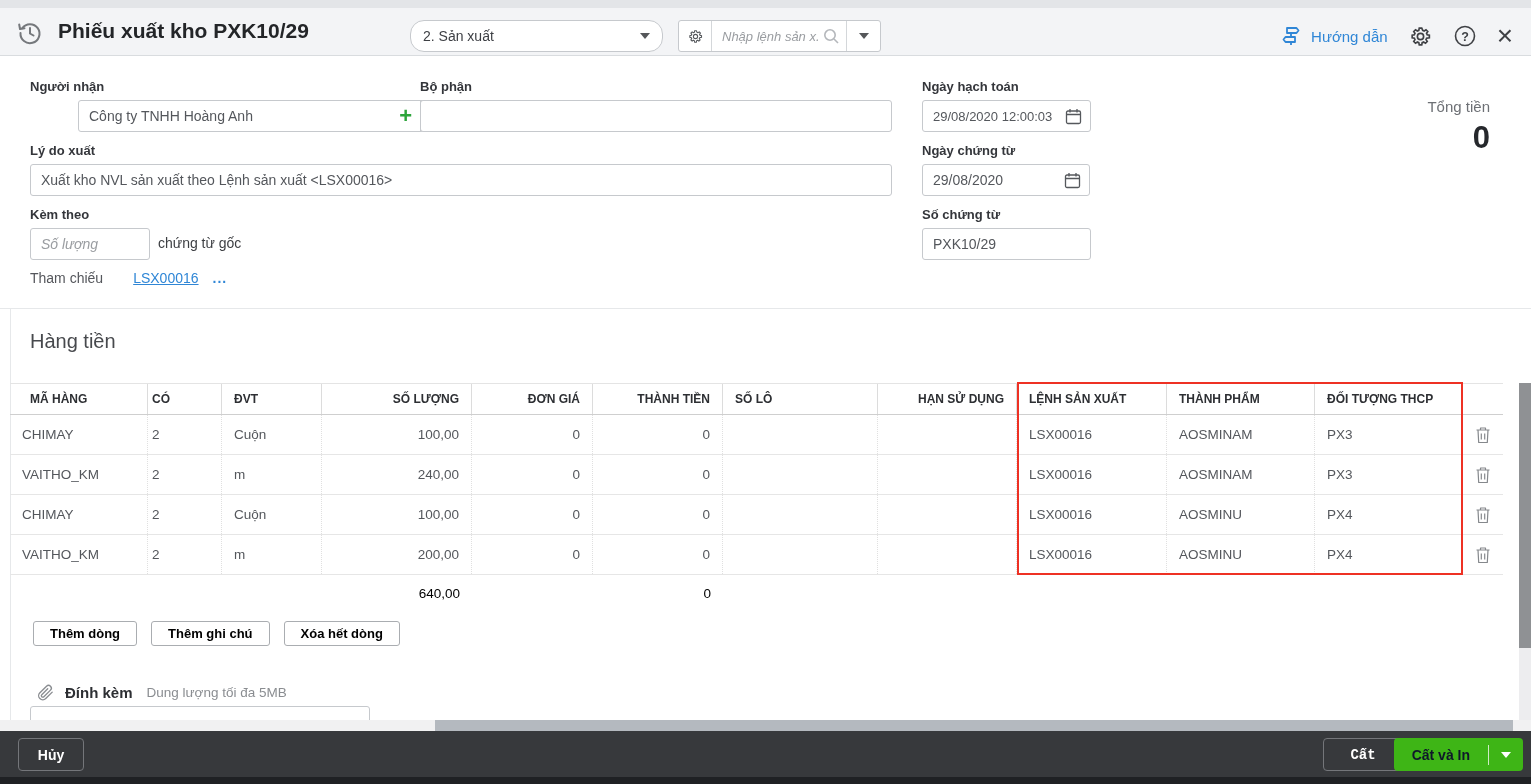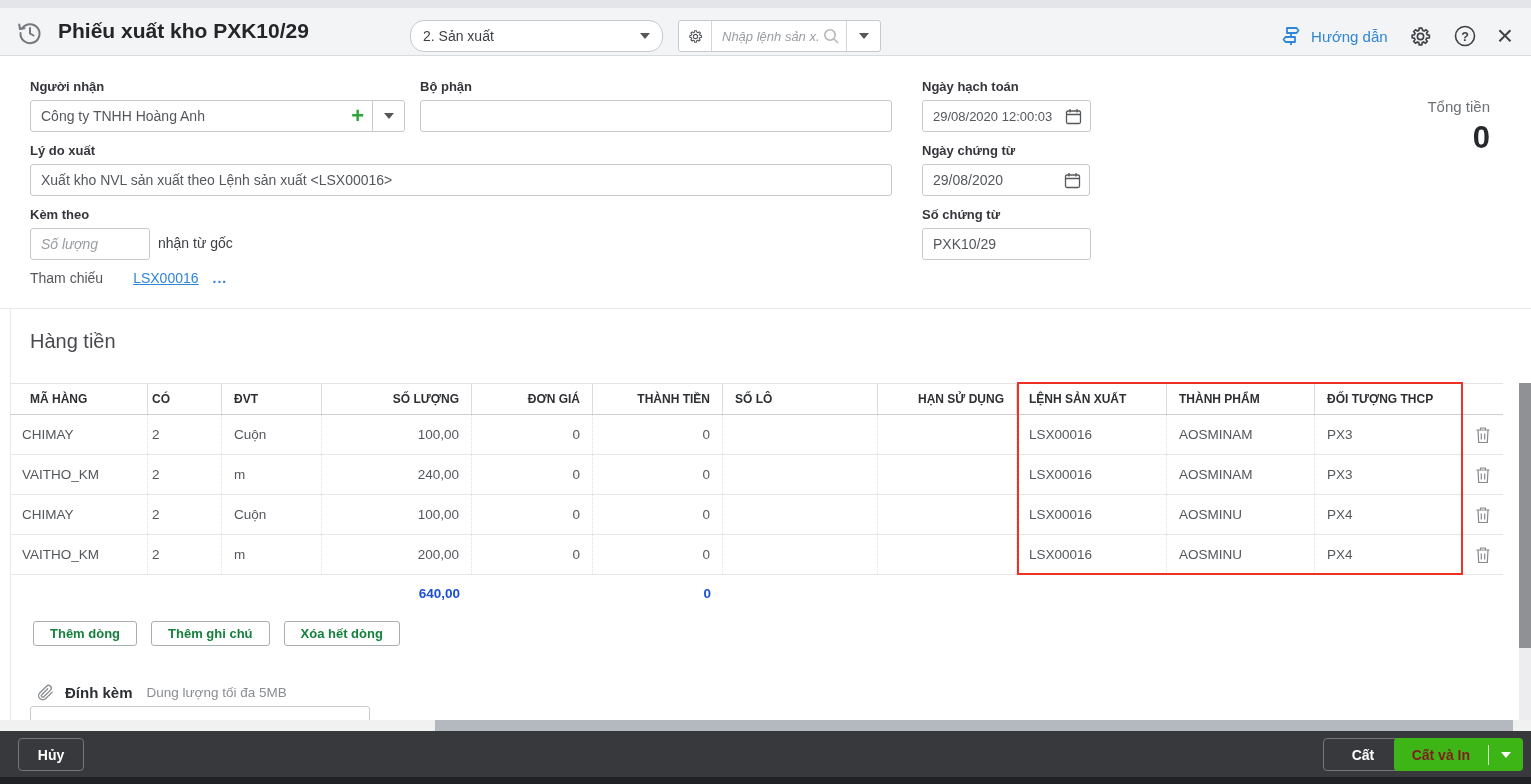--- a/index.html
+++ b/index.html
@@ -39,21 +39,21 @@
   .tb-icon { cursor:pointer; display:flex; align-items:center; justify-content:center; }
   .close-x { font-size:28px; color:#3f4145; line-height:26px; cursor:pointer; font-weight:400; }
 
   
   .flabel { position:absolute; font-size:13px; font-weight:bold; color:#34363b; }
   .finput { position:absolute; height:32px; border:1px solid #c6c9cd; border-radius:3px; background:#fff; }
   .finput input { width:100%; height:100%; border:0; outline:0; padding:0 10px; font-size:14px;
     color:#54575c; background:transparent; font-family:"Liberation Sans", sans-serif; }
   .finput input::placeholder { color:#9a9da1; font-style:italic; }
 
-  .combo { display:flex; }
+  .combo { display:flex;margin-left:48px; }
   .combo .main { position:relative; flex:1; }
   .combo .main input { padding-right:30px; }
   .plus { position:absolute; right:8px; top:4px; font-size:22px; color:#2da53b; font-weight:bold;
     cursor:pointer; line-height:22px; }
   .combo .dd { width:32px; border-left:1px solid #c6c9cd; display:flex; align-items:center;
     justify-content:center; cursor:pointer; }
 
   .datewrap input { padding-right:32px; }
   .cal-ic { position:absolute; right:8px; top:7px; pointer-events:none; }
 
@@ -83,28 +83,28 @@
   .trow { height:40px; border-bottom:1px solid #e6e6e6; }
   .td { display:flex; align-items:center; font-size:13.5px; color:#54575c; padding:0 12px;
     border-right:1px dotted #e0e0e0; white-space:nowrap; overflow:hidden; cursor:text; }
   .td:first-child { }
   .td:nth-child(2) { padding-left:4px; }
   .td.actions { border-right:0; justify-content:center; cursor:default; }
   .al-right { justify-content:flex-end; }
   .trash-btn { cursor:pointer; display:flex; }
 
   .totals-row { height:36px; border-bottom:0; }
-  .totals-row .td { border-right:0; font-weight:bold; color:#1d4ed8; }
+  .totals-row .td { border-right:0; font-weight:normal; color:#000000; }
 
   .red-box { position:absolute; left:1017px; top:382px; width:446px; height:193px;
     border:2px solid #ee3124; pointer-events:none; }
 
   .tbl-buttons { position:absolute; left:33px; top:621px; display:flex; gap:14px; }
   .tbl-buttons button { height:25px; padding:0 16px; background:#fff; border:1px solid #aaadb1;
-    border-radius:3px; font-size:13px; font-weight:bold; color:#15803d; cursor:pointer;
+    border-radius:3px; font-size:13px; font-weight:bold; color:#000000; cursor:pointer;
     font-family:"Liberation Sans", sans-serif; }
 
   .attach-row { position:absolute; left:36px; top:683px; display:flex; align-items:center; gap:10px; }
   .attach-row .attach-label { font-size:15px; font-weight:bold; color:#2d2f33; }
   .attach-row .attach-hint { font-size:13.5px; color:#8a8d91; margin-left:4px; }
   .attach-input { position:absolute; left:30px; top:706px; width:340px; height:24px;
     border:1px solid #c6c9cd; border-radius:3px; background:#fff; }
 
   
   .hscroll { position:absolute; left:0; top:720px; width:1531px; height:11px; background:#f1f1f2; }
@@ -113,23 +113,23 @@
   .vscroll .thumb { position:absolute; left:0; top:0; width:12px; height:265px; background:#8f9194; }
 
   
   .footer { position:absolute; left:0; top:731px; width:1531px; height:46px; background:#37393c; }
   .footer-strip { position:absolute; left:0; top:777px; width:1531px; height:7px; background:#1f2124; }
   .btn-cancel { position:absolute; left:18px; top:7px; width:66px; height:33px; background:transparent;
     border:1px solid #74767a; border-radius:4px; color:#fff; font-size:14px; font-weight:bold;
     cursor:pointer; font-family:"Liberation Sans", sans-serif; }
   .btn-save { position:absolute; right:128px; top:7px; width:80px; height:33px; background:transparent;
     border:1px solid #74767a; border-radius:4px; color:#fff; font-size:14px; font-weight:bold;
-    cursor:pointer; font-family:Liberation Sans, sans-serif; }
+    cursor:pointer; font-family:Liberation Mono, monospace; }
   .btn-saveprint { position:absolute; right:8px; top:7px; height:33px; background:#3eb516; border:0;
-    border-radius:4px; color:#7f1d1d; display:flex; align-items:center; cursor:pointer; }
+    border-radius:4px; color:#0f172a; display:flex; align-items:center; cursor:pointer; }
   .btn-saveprint .lbl { padding:0 18px; font-size:14px; font-weight:bold;
     font-family:"Liberation Sans", sans-serif; }
   .btn-saveprint .sep { width:1px; height:20px; background:rgba(255,255,255,.75); }
   .btn-saveprint .arrow { padding:0 12px; display:flex; }
   .btn-saveprint .caret { border-top-color:#fff; margin-left:0; }
 </style>
 </head>
 <body>
 
 <div class="page">
@@ -246,21 +246,21 @@
             <path d="M1.5 6.5h14M5 1v3.5M12 1v3.5"></path>
           </g>
         </svg>
     </span>
   </div>
 
   <div class="flabel" style="left:30px; top:207px;">Kèm theo</div>
   <div class="finput" style="left:30px; top:228px; width:120px;">
     <input type="text" placeholder="Số lượng" style="">
   </div>
-  <div class="suffix-text" style="left:158px; top:235px;">nhận từ gốc</div>
+  <div class="suffix-text" style="left:158px; top:235px;">chứng từ gốc</div>
 
   <div class="flabel" style="left:922px; top:207px;">Số chứng từ</div>
   <div class="finput" style="left:922px; top:228px; width:169px;">
     <input type="text" value="PXK10/29" style="">
   </div>
 
   <div class="ref-row">
     <span class="ref-label">Tham chiếu</span>
     <a>LSX00016</a>
     <span class="dots">...</span>

